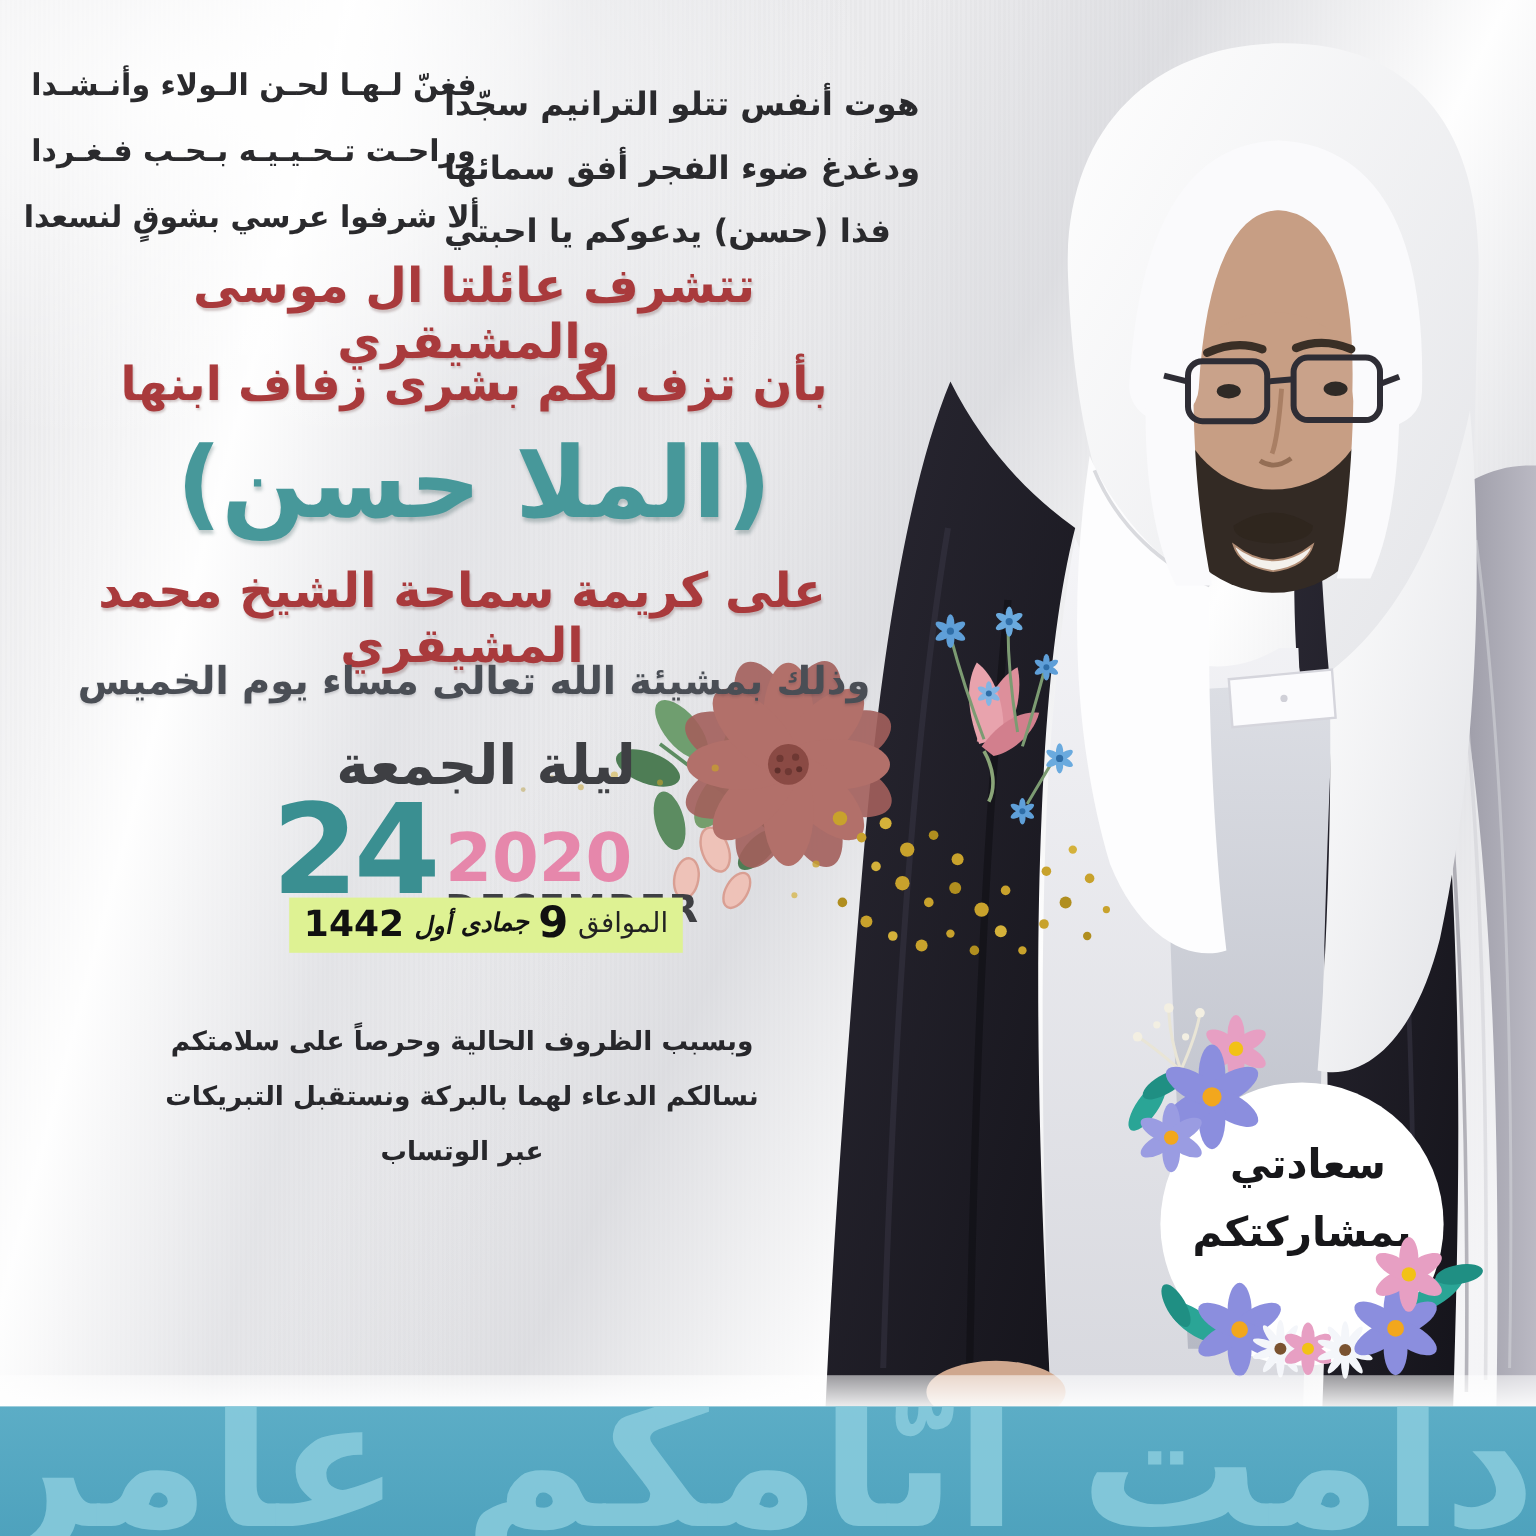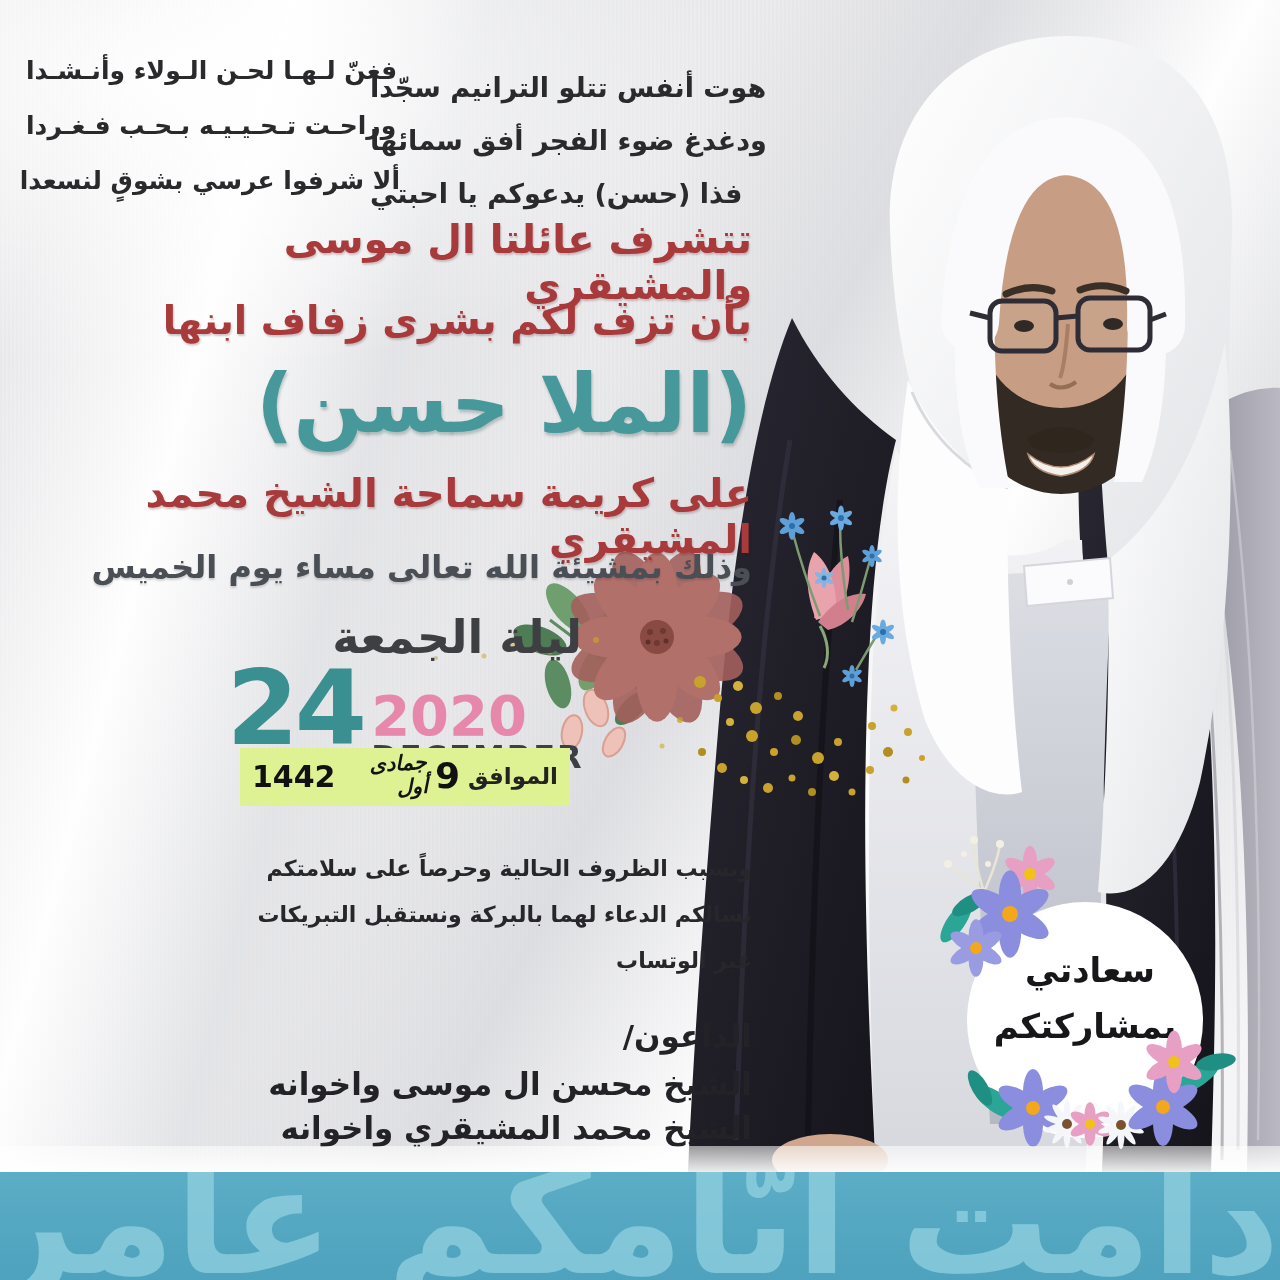--- a/index.html
+++ b/index.html
@@ -8,21 +8,21 @@
     font-family:"DejaVu Sans",sans-serif;
     background-color:#ececee;
     background-image:
       radial-gradient(ellipse 900px 480px at 14% 6%, rgba(255,255,255,.95), rgba(255,255,255,0) 62%),
       linear-gradient(105deg, rgba(255,255,255,0) 6%, rgba(255,255,255,.95) 18%, rgba(222,223,227,.55) 30%, rgba(255,255,255,0) 44%),
       linear-gradient(116deg, rgba(210,211,216,0) 40%, rgba(210,211,216,.55) 52%, rgba(255,255,255,.95) 66%, rgba(221,222,226,.6) 78%, rgba(246,246,248,.9) 92%),
       repeating-linear-gradient(90deg, rgba(0,0,0,.015) 0 2px, rgba(255,255,255,.02) 2px 4px);
   }
   .abs{position:absolute;}
   .ar{direction:rtl;}
-  .center{text-align:right;margin-left:12px;}
+  .center{text-align:center;}
   
   .poem{display:flex;flex-direction:column;gap:22px;font-weight:bold;color:#2a2a2d;}
   .poem-right{left:370px;top:48px;width:440px;font-size:27px;margin-top:24px;}
   .poem-left{left:26px;top:56px;width:374px;font-size:25px;gap:26px;}
   .poem div{white-space:nowrap;text-align:left;}
   
   .red-line{color:var(--accent-red,#a93a3c);font-weight:bold;text-shadow:1px 2px 2px rgba(70,20,20,.22);}
   .family-line{left:50px;top:216px;width:690px;font-size:40px;}
   .announce-line{left:50px;top:298px;width:690px;font-size:39px;}
   .groom-name{left:50px;top:348px;width:690px;font-size:82px;line-height:112px;font-weight:bold;
@@ -33,21 +33,21 @@
   
   .night-label{left:240px;top:610px;width:330px;font-size:46px;font-weight:bold;color:#3e3f43;}
   .date-row{left:240px;top:656px;width:330px;display:flex;justify-content:center;align-items:flex-start;gap:8px;}
   .day-number{font-size:104px;line-height:104px;font-weight:bold;color:#3a8f91;letter-spacing:-4px;}
   .ym-col{display:flex;flex-direction:column;align-items:flex-start;padding-top:10px;}
   .year{font-size:56px;line-height:52px;font-weight:bold;color:var(--pink,#e687ab);margin-top:24px;}
   .month{font-size:32px;line-height:30px;font-weight:bold;color:#3e3f43;letter-spacing:2px;}
   .hijri-bar{left:240px;top:748px;width:330px;display:flex;justify-content:center;}
   .hijri-inner{display:inline-flex;direction:rtl;align-items:center;gap:8px;
     background:var(--hijri-highlight,#def293);padding:4px 12px 6px 12px;}
-  .hijri-prefix{font-size:23px;font-weight:bold;color:#222;}
+  .hijri-prefix{font-size:23px;font-weight:normal;color:#222;}
   .hijri-day{font-size:36px;font-weight:bold;color:#111;line-height:36px;}
   .hijri-month{font-size:21px;font-style:italic;font-weight:bold;color:#131313;transform:rotate(-3deg);}
   .hijri-year{font-size:30px;font-weight:bold;color:#111;}
   
   .notice{left:30px;top:846px;width:710px;font-size:22px;font-weight:bold;color:#27272b;line-height:46px;}
   .inviters{left:40px;top:1014px;width:700px;font-size:31px;font-weight:bold;color:#232327;line-height:44px;}
   .inviters .label{margin-bottom:4px;}
   
   .white-strip{left:0;top:1146px;width:1280px;height:28px;
     background:linear-gradient(180deg, rgba(255,255,255,.55), rgba(255,255,255,.95));}
@@ -296,25 +296,20 @@
       <span class="hijri-year">1442</span>
     </div>
   </div>
 
   <div class="abs ar center notice">
     <div>وبسبب الظروف الحالية وحرصاً على سلامتكم</div>
     <div>نسالكم الدعاء لهما بالبركة ونستقبل التبريكات</div>
     <div>عبر الوتساب</div>
   </div>
 
-  <div class="abs ar center inviters">
-    <div class="label">الداعون/</div>
-    <div>الشيخ محسن ال موسى واخوانه</div>
-    <div>الشيخ محمد المشيقري واخوانه</div>
-  </div>
 
   <svg class="abs" style="left:940px;top:830px;" width="340" height="340" viewBox="0 0 340 340">
     <defs>
       <g id="flwB">
           <ellipse rx="10" ry="23" cy="-16"></ellipse>
           <ellipse rx="10" ry="23" cy="-16" transform="rotate(60)"></ellipse>
           <ellipse rx="10" ry="23" cy="-16" transform="rotate(120)"></ellipse>
           <ellipse rx="10" ry="23" cy="-16" transform="rotate(180)"></ellipse>
           <ellipse rx="10" ry="23" cy="-16" transform="rotate(240)"></ellipse>
           <ellipse rx="10" ry="23" cy="-16" transform="rotate(300)"></ellipse>

